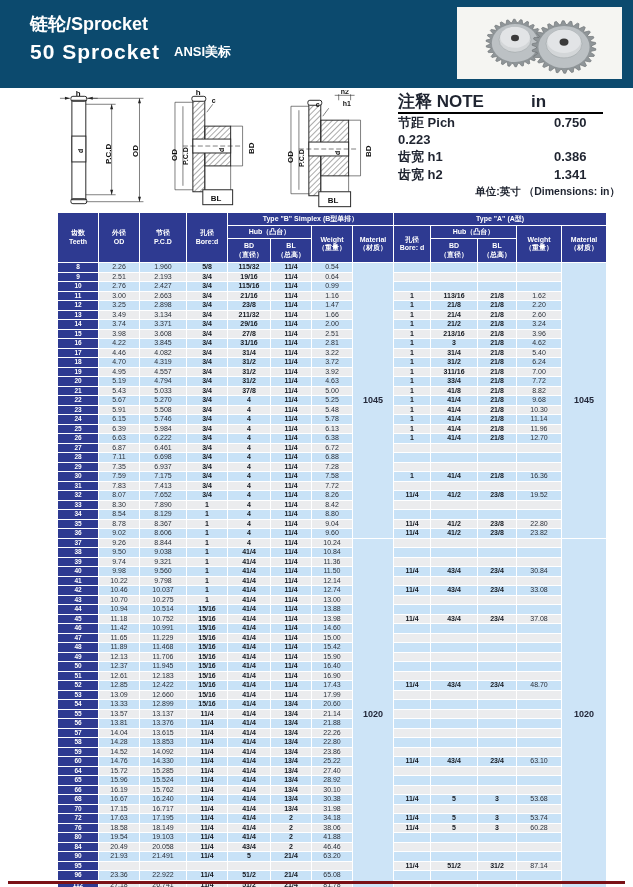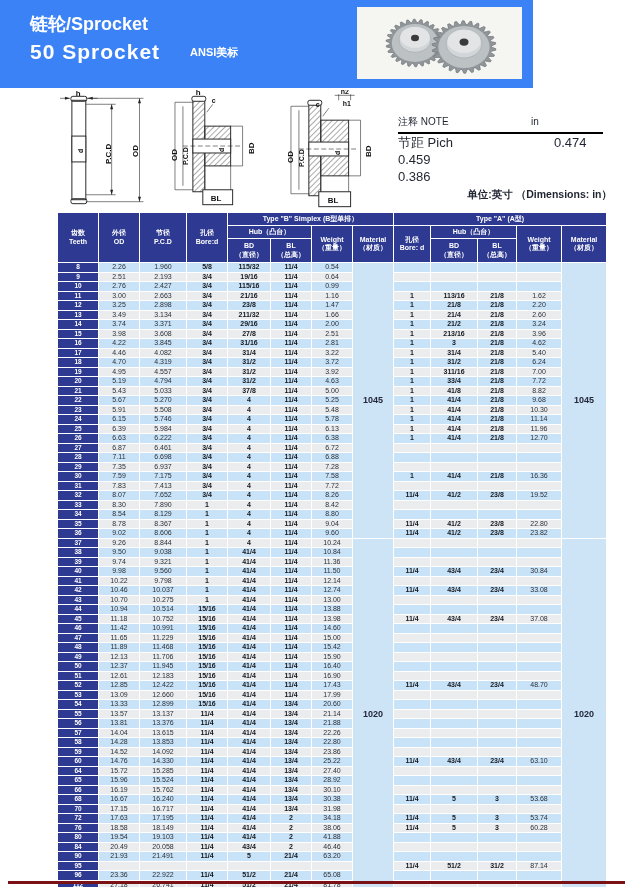--- a/index.html
+++ b/index.html
@@ -1,45 +1,45 @@
 <!DOCTYPE html>
 <html><head>
 <meta charset="utf-8">
 <style>
   html,body{margin:0;padding:0;}
   body{width:633px;height:887px;position:relative;background:#fff;
        font-family:"Liberation Sans",sans-serif;color:#1f2430;overflow:hidden;}
   .page{position:absolute;inset:0;}
 
   
-  .banner{position:absolute;left:0;top:0;width:533px;height:88px;background:#3b82f6;}
+  .banner{position:absolute;left:0;top:0;width:633px;height:88px;background:#0c4a6e;}
   .banner .t1{position:absolute;left:30px;top:12px;color:#fff;font-size:18px;font-weight:bold;}
   .banner .t2{position:absolute;left:30px;top:40px;color:#fff;font-size:21px;font-weight:bold;letter-spacing:1px;}
-  .banner .std{font-size:11px;font-weight:bold;margin-left:30px;letter-spacing:0;vertical-align:3px;}
+  .banner .std{font-size:13px;font-weight:bold;margin-left:14px;letter-spacing:0;vertical-align:3px;}
   .photo{position:absolute;right:11px;top:7px;width:165px;height:72px;background:#f5f5f2;}
 
   
   .drawings{position:absolute;left:52px;top:90px;width:345px;height:120px;display:flex;gap:2px;}
   .drawings svg{display:block;}
   .dw-line{stroke:#2a2a2a;stroke-width:1;fill:none;}
   .dw-thin{stroke:#2a2a2a;stroke-width:.6;fill:none;}
   .dw-dash{stroke:#2a2a2a;stroke-width:.6;fill:none;stroke-dasharray:5 2.5;}
   .dw-txt{font-size:8px;fill:#111;font-weight:bold;}
   .dw-txt-s{font-size:7px;fill:#111;font-weight:bold;}
 
   
   .notes{position:absolute;left:398px;top:93px;width:234px;}
   .note-head{display:flex;width:205px;border-bottom:2.5px solid #000;
-             font-size:10px;font-weight:normal;height:19px;line-height:17px;margin-top:20px;}
+             font-size:17px;font-weight:bold;height:19px;line-height:17px;}
   .note-head .nl{flex:1;}
   .note-head .nv{width:72px;}
-  .note-row{display:flex;font-size:13px;font-weight:normal;height:17.2px;line-height:17.2px;}
+  .note-row{display:flex;font-size:13px;font-weight:bold;height:17.2px;line-height:17.2px;}
   .note-row .nl{flex:1;}
   .note-row .nv{width:78px;}
-  .dim-note{margin-top:2px;text-align:right;font-size:10.5px;font-weight:bold;padding-right:20px;}
+  .dim-note{margin-top:2px;text-align:right;font-size:10.5px;font-weight:bold;padding-right:12px;}
 
   
   .main-table{position:absolute;left:57px;top:212px;}
   table{border-collapse:separate;border-spacing:1px;table-layout:fixed;width:550px;background:#fff;}
   thead td{background:#2e3a91;color:#fff;text-align:center;vertical-align:middle;
            font-size:7px;line-height:1.2;white-space:pre-line;padding:0;font-weight:bold;}
   tr.h1{height:12px;} tr.h2{height:12px;} tr.h3{height:23px;}
   tbody td{font-size:7px;height:8.4px;line-height:8.5px;text-align:center;padding:0;
            white-space:nowrap;overflow:hidden;color:#2a2f38;}
   tbody td.teeth{background:#2e3a91;color:#fff;font-weight:bold;font-size:6.5px;}
@@ -178,27 +178,32 @@
   </div>
 
   <div class="notes">
     <div class="note-head">
       <span class="nl">注释 NOTE</span>
       <span class="nv">in</span>
     </div>
     <div id="note-rows">
         <div class="note-row">
           <span class="nl">节距 Pich</span>
-          <span class="nv">0.474</span>
+          <span class="nv">0.750</span>
         </div>
         <div class="note-row">
-          <span class="nv">0.459</span>
+          <span class="nv">0.223</span>
         </div>
         <div class="note-row">
+          <span class="nl">齿宽 h1</span>
           <span class="nv">0.386</span>
+        </div>
+        <div class="note-row">
+          <span class="nl">齿宽 h2</span>
+          <span class="nv">1.341</span>
         </div>
       </div>
     <div class="dim-note">单位:英寸 （Dimensions: in）</div>
   </div>
 
   <div class="main-table">
     <table>
       <colgroup>
         <col style="width:40px">
           <col style="width:40px">

